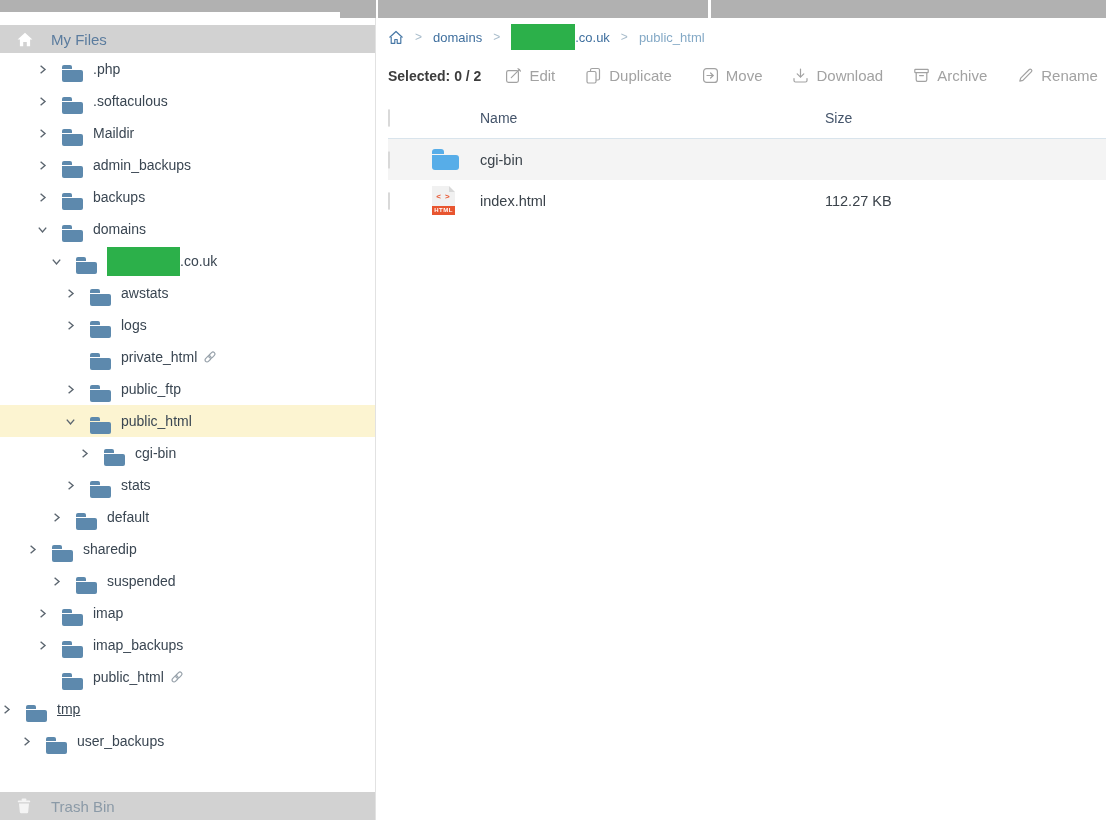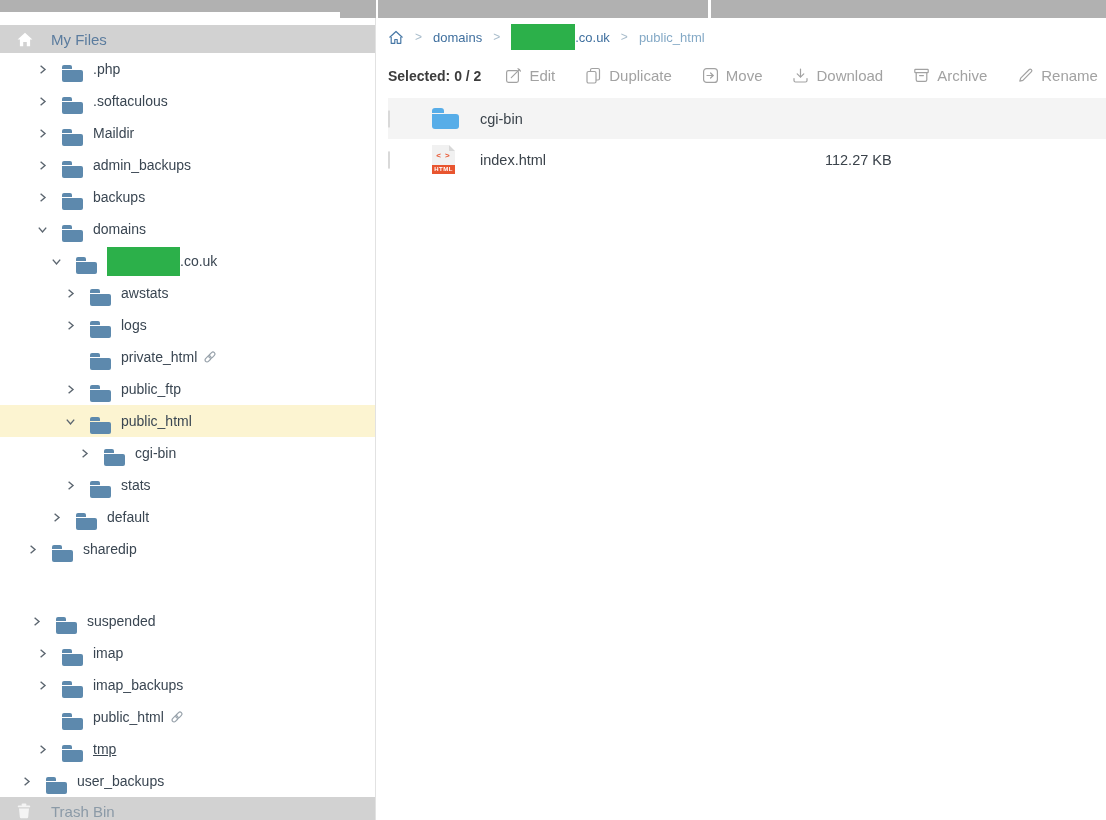--- a/index.html
+++ b/index.html
@@ -307,21 +307,21 @@
             <svg width="11" height="11" viewBox="0 0 11 11" fill="none" stroke="#5c6670" stroke-width="1.4">
               <polyline points="3.6,1.8 8,5.5 3.6,9.2"></polyline>
             </svg>
           </span>
           <span class="tfolder"><span class="folder">
               <i class="ftab"></i>
               <i class="fbody"></i>
             </span></span>
           <span class="tlabel">sharedip</span>
         </div>
-        <div class="tree-item" style="padding-left: 30px; margin-top: 40px;">
+        <div class="tree-item" style="padding-left: 50px;">
           <span class="tchev">
             <svg width="11" height="11" viewBox="0 0 11 11" fill="none" stroke="#5c6670" stroke-width="1.4">
               <polyline points="3.6,1.8 8,5.5 3.6,9.2"></polyline>
             </svg>
           </span>
           <span class="tfolder"><span class="folder">
               <i class="ftab"></i>
               <i class="fbody"></i>
             </span></span>
           <span class="tlabel">suspended</span>
@@ -359,21 +359,21 @@
           <span class="tlabel">public_html</span>
           <span class="tlink">
             <svg width="14" height="14" viewBox="0 0 14 14" fill="none" stroke="#98a2ab" stroke-width="1.2">
               <g transform="rotate(-45 7 7)">
                 <rect x="0.8" y="5" width="7" height="4" rx="2"></rect>
                 <rect x="6.2" y="5" width="7" height="4" rx="2"></rect>
               </g>
             </svg>
           </span>
         </div>
-        <div class="tree-item" style="padding-left: 36px; text-decoration: underline;">
+        <div class="tree-item" style=" text-decoration: underline;">
           <span class="tchev">
             <svg width="11" height="11" viewBox="0 0 11 11" fill="none" stroke="#5c6670" stroke-width="1.4">
               <polyline points="3.6,1.8 8,5.5 3.6,9.2"></polyline>
             </svg>
           </span>
           <span class="tfolder"><span class="folder">
               <i class="ftab"></i>
               <i class="fbody"></i>
             </span></span>
           <span class="tlabel">tmp</span>
@@ -489,20 +489,26 @@
               <svg width="17" height="17" viewBox="0 0 17 17" fill="none" stroke="#a2a2a2" stroke-width="1.2" stroke-linejoin="round">
                 <path d="M2.8 14.2 l0.9 -3.1 L12.3 2.5 a1.3 1.3 0 0 1 1.8 0 l0.4 0.4 a1.3 1.3 0 0 1 0 1.8 L5.9 13.3 z"></path>
               </svg>
             </span>
             <span>Rename</span>
           </button>
         </span>
     </div>
 
     <div class="filetable">
+      <div class="thead">
+        <span><span class="cbox"></span></span>
+        <span></span>
+        <span>Name</span>
+        <span>Size</span>
+      </div>
       <div id="trows">
           <div class="trow hl">
             <span><span class="cbox"></span></span>
             <span class="cell-icon">
               <span class="folder big">
                 <i class="ftab"></i>
                 <i class="fbody"></i>
               </span>
             </span>
             <span>cgi-bin</span>

